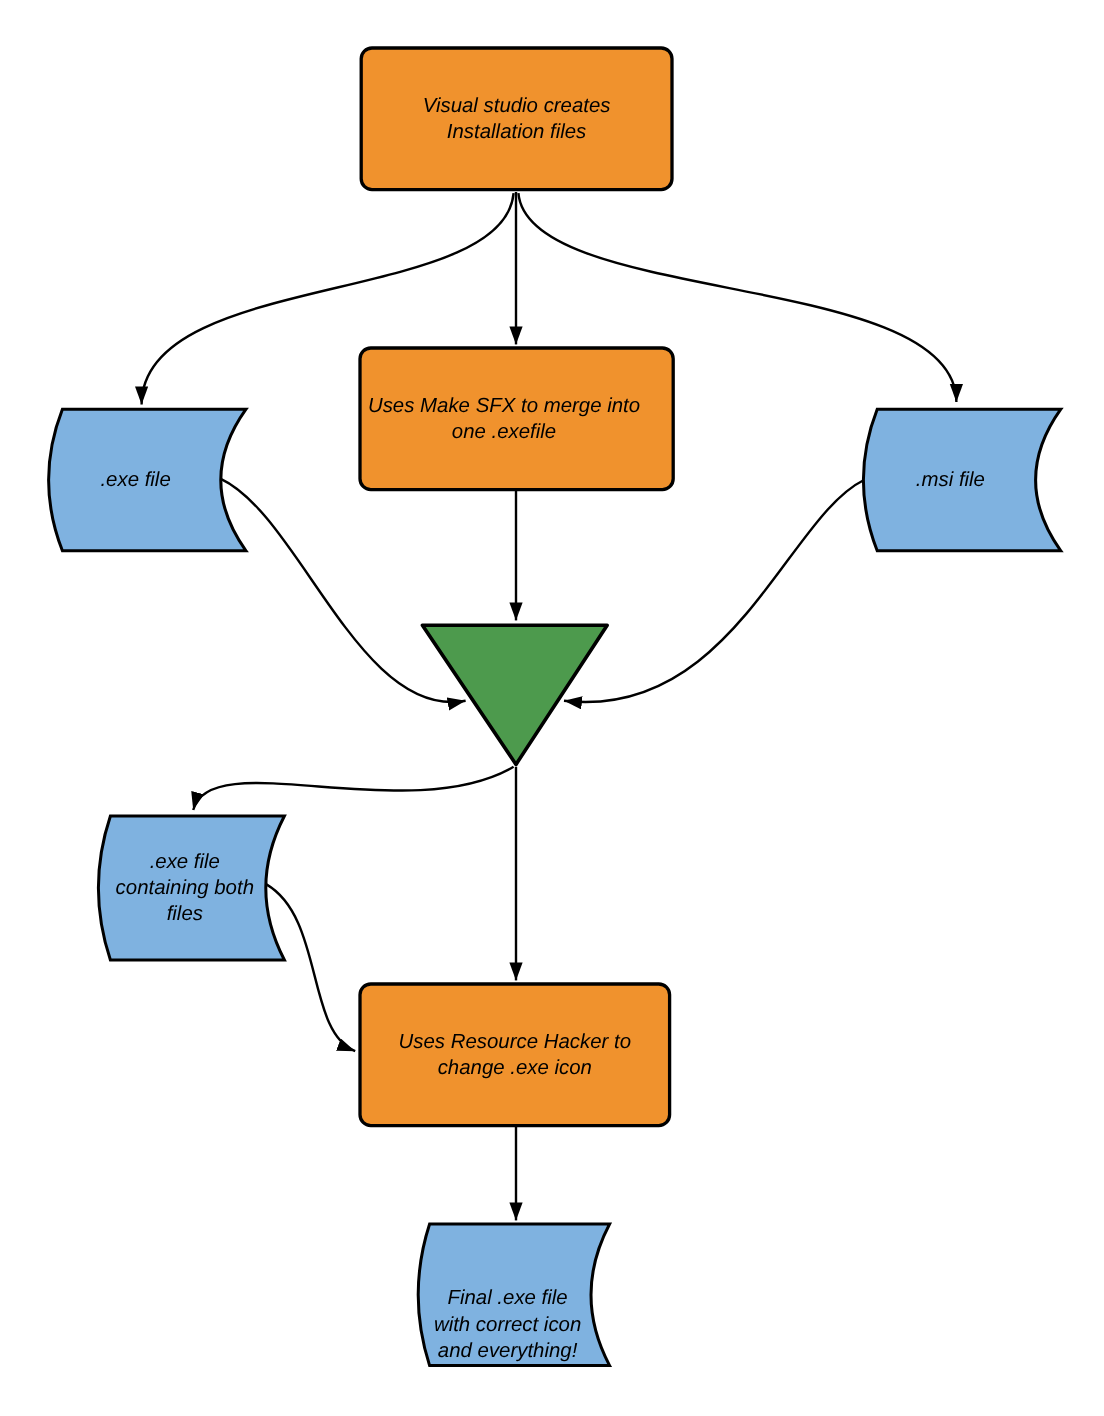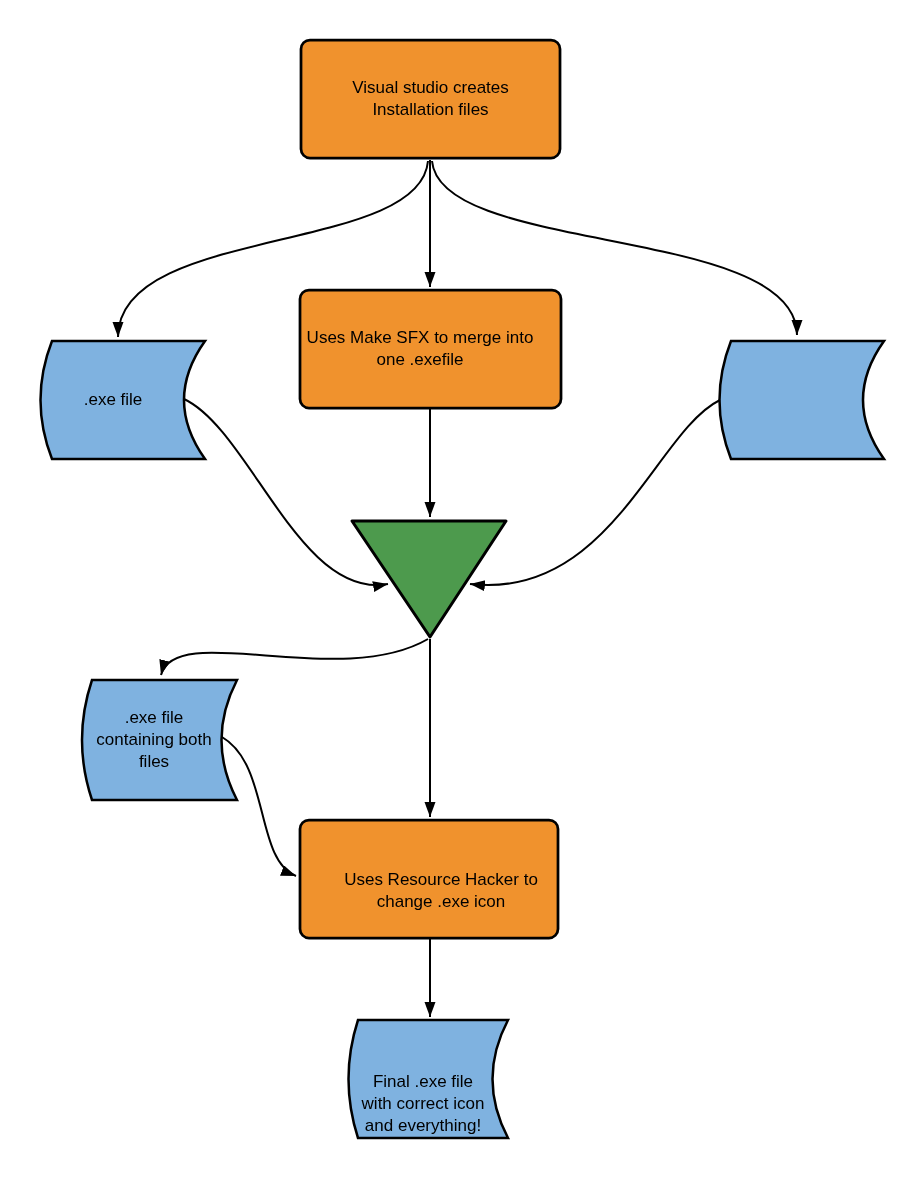--- a/index.html
+++ b/index.html
@@ -7,20 +7,21 @@
     padding: 0;
     background: #ffffff;
     font-family: "Liberation Sans", sans-serif;
   }
   .canvas {
     position: relative;
     width: 920px;
     height: 1180px;
     background: var(--background, #ffffff);
     overflow: hidden;
+    font-style: italic;
   }
   .canvas svg {
     position: absolute;
     left: 0;
     top: 0;
   }
   .node-label {
     position: absolute;
     display: flex;
     align-items: center;
@@ -71,26 +72,27 @@
   </svg>
 
   <div class="node-label" style="left:301px; top:40px; width:259px; height:118px;">Visual studio creates
 Installation files</div>
 
   <div class="node-label" style="left:300px; top:290px; width:240px; height:118px;">Uses Make SFX to merge into
 one .exefile</div>
 
   <div class="node-label" style="left:38px; top:341px; width:150px; height:118px;">.exe file</div>
 
+  <div class="node-label" style="left:717px; top:341px; width:150px; height:118px;">.msi file</div>
 
 
   <div class="node-label" style="left:79px; top:680px; width:150px; height:120px;">.exe file
 containing both
 files</div>
 
-  <div class="node-label" style="left:312px; top:820px; width:258px; height:118px;margin-top:12px;">Uses Resource Hacker to
+  <div class="node-label" style="left:300px; top:820px; width:258px; height:118px;">Uses Resource Hacker to
 change .exe icon</div>
 
   <div class="node-label" style="left:348px; top:1020px; width:150px; height:118px;margin-top:25px;">Final .exe file
 with correct icon
 and everything!</div>
 
 </div>
 
 </body></html>

